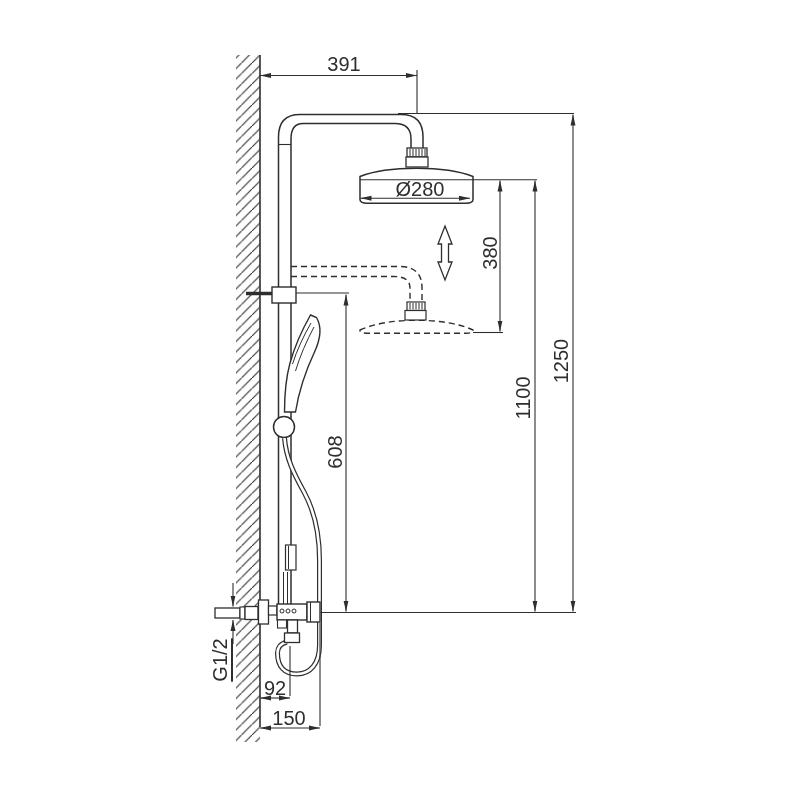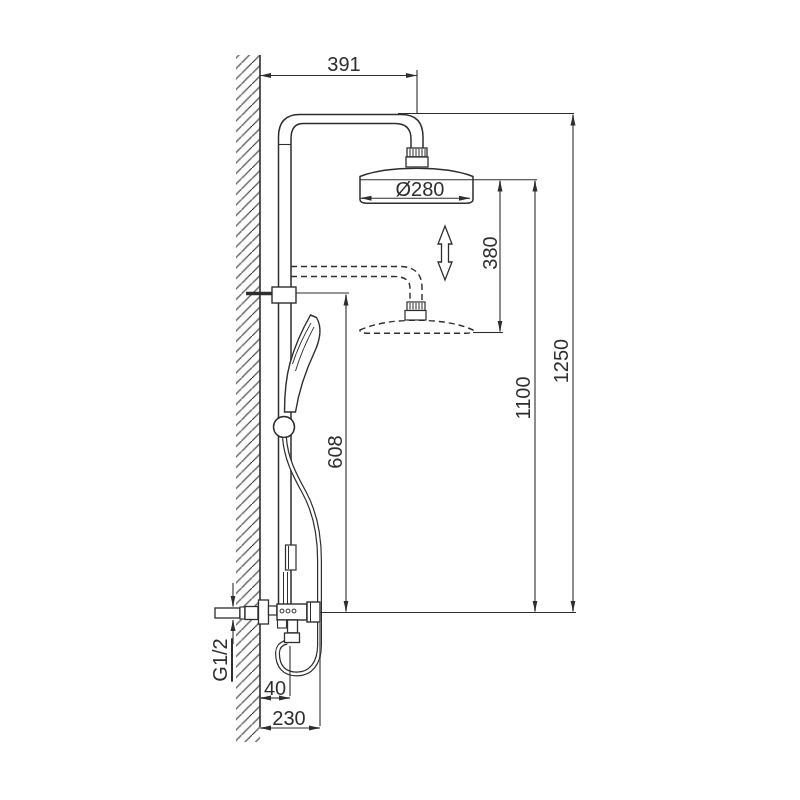--- a/index.html
+++ b/index.html
@@ -146,16 +146,16 @@
   </g>
 </svg>
 
 <div class="dim-label" style="left:344px;top:64px;">391</div>
 <div class="dim-label" style="left:420px;top:189px;">Ø280</div>
 <div class="dim-label vert" style="left:490px;top:253px;">380</div>
 <div class="dim-label vert" style="left:523px;top:398px;">1100</div>
 <div class="dim-label vert" style="left:561px;top:361px;">1250</div>
 <div class="dim-label vert" style="left:335px;top:452px;">608</div>
 <div class="dim-label vert underlined" style="left:220px;top:660px;">G1/2</div>
-<div class="dim-label" style="left:275px;top:688px;">40</div>
-<div class="dim-label" style="left:289px;top:718px;">230</div>
+<div class="dim-label" style="left:275px;top:688px;">92</div>
+<div class="dim-label" style="left:289px;top:718px;">150</div>
 
 </div>
 
 </body></html>

